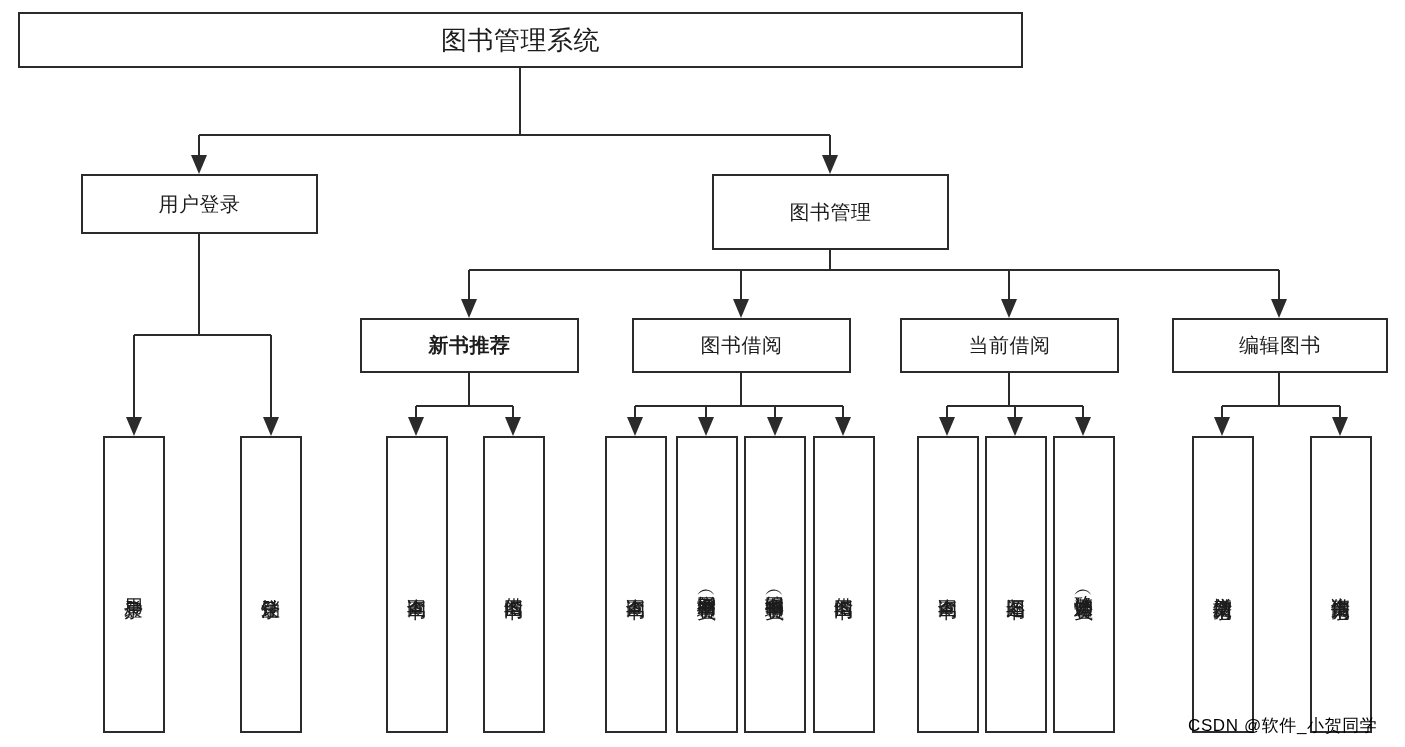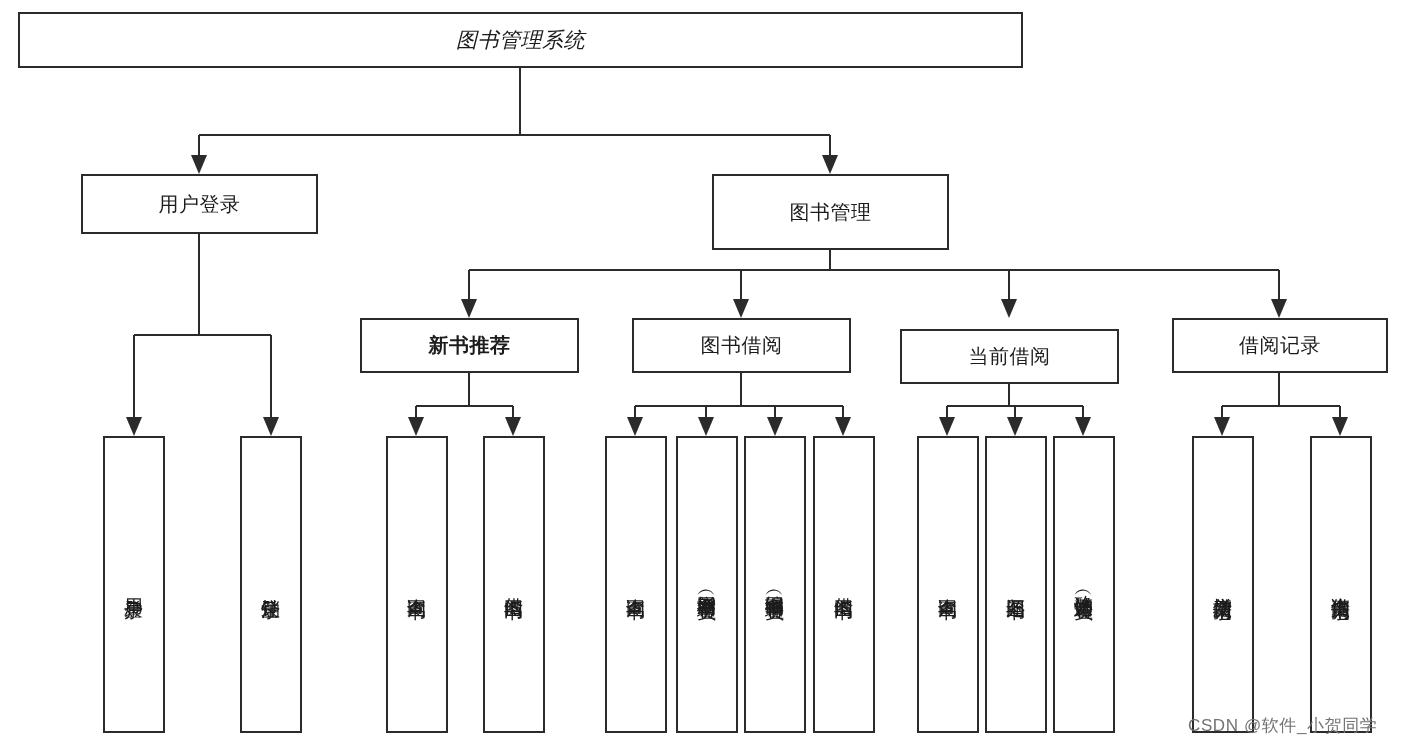--- a/index.html
+++ b/index.html
@@ -34,43 +34,42 @@
     display: flex;
     align-items: center;
     justify-content: center;
     text-align: center;
     font-size: 20px;
     line-height: 1.25;
     letter-spacing: 0.5px;
     z-index: 2;
   }
   .node.root {
-    font-size: 21px;
-    font-style: italic;
+    font-size: 26px;
   }
   .node.vert {
     writing-mode: vertical-rl;
     text-orientation: upright;
     font-size: 19px;
     line-height: 1.32;
     letter-spacing: 1px;
     padding: 4px 0;
   }
   .node.vert .vlabel {
     writing-mode: vertical-rl;
     text-orientation: upright;
     display: block;
     max-height: 100%;
   }
   .watermark {
     position: absolute;
     left: 1188px;
     top: 714px;
     font-size: 17px;
-    color: #737373;
+    color: #000000;
     letter-spacing: 0.6px;
     white-space: nowrap;
     z-index: 3;
   }
 </style>
 </head>
 <body>
 
 <div id="canvas">
 
@@ -138,25 +137,25 @@
       </div>
       <div class="node lvl1" style="left: 712px; top: 174px; width: 237px; height: 76px;">
         <span>图书管理</span>
       </div>
       <div class="node lvl2" style="left: 360px; top: 318px; width: 219px; height: 55px; font-weight: bold;">
         <span>新书推荐</span>
       </div>
       <div class="node lvl2" style="left: 632px; top: 318px; width: 219px; height: 55px;">
         <span>图书借阅</span>
       </div>
-      <div class="node lvl2" style="left: 900px; top: 329px; width: 219px; height: 55px;">
+      <div class="node lvl2" style="left: 900px; top: 318px; width: 219px; height: 55px;">
         <span>当前借阅</span>
       </div>
       <div class="node lvl2" style="left: 1172px; top: 318px; width: 216px; height: 55px;">
-        <span>借阅记录</span>
+        <span>编辑图书</span>
       </div>
       <div class="node vert" style="left: 103px; top: 436px; width: 62px; height: 297px;">
         <span class="vlabel">用户登录</span>
       </div>
       <div class="node vert" style="left: 240px; top: 436px; width: 62px; height: 297px;">
         <span class="vlabel">注销登录</span>
       </div>
       <div class="node vert" style="left: 386px; top: 436px; width: 62px; height: 297px;">
         <span class="vlabel">查询图书</span>
       </div>

